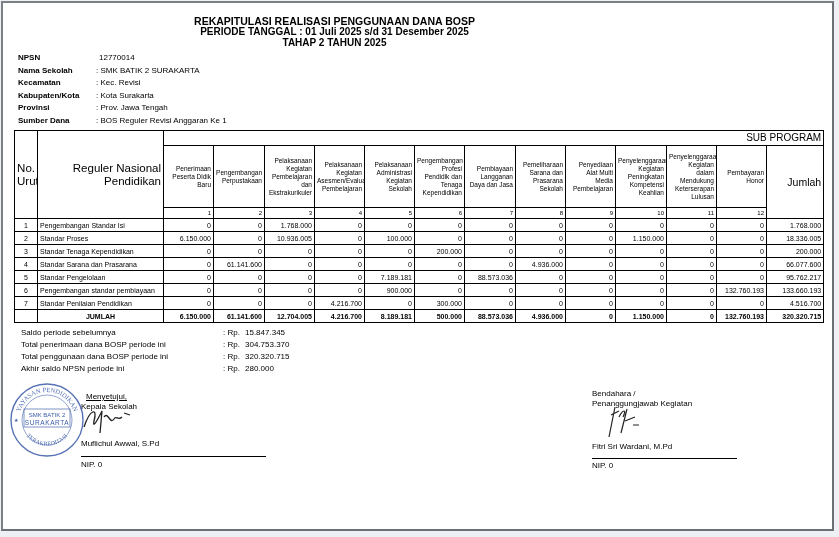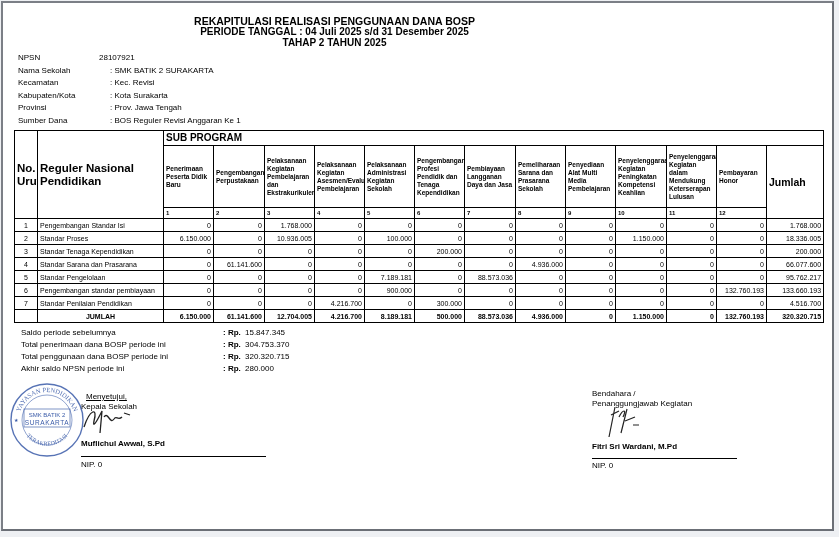--- a/index.html
+++ b/index.html
@@ -3,55 +3,55 @@
 <meta charset="utf-8">
 <style>
   html, body { margin:0; padding:0; }
   body { width:839px; height:537px; background:#eef0f3; position:relative; overflow:hidden; font-family:"Liberation Sans", sans-serif; color:#000; }
   .page { position:absolute; left:1px; top:1px; width:833px; height:530px; background:#fff; border-left:2px solid #7b7f86; border-top:2px solid #7b7f86; border-right:2px solid #6b6f76; border-bottom:2px solid #6b6f76; box-sizing:border-box; }
   .title { position:absolute; left:0; width:669px; text-align:center; font-weight:bold; font-size:10px; line-height:10px; }
   .t1 { top:16px; font-size:10.5px; }
   .t2 { top:27px; }
   .t3 { top:38px; }
   .info { position:absolute; left:18px; font-size:8px; line-height:12px; }
-  .info .lbl { position:absolute; left:0; white-space:nowrap; }
-  .info .val { position:absolute; left:92px; white-space:nowrap; }
+  .info .lbl { position:absolute; left:0; white-space:nowrap;font-weight:bold; }
+  .info .val { position:absolute; left:78px; white-space:nowrap; }
   table.rek { position:absolute; left:14px; top:130px; border-collapse:collapse; table-layout:fixed; width:809px; }
   table.rek td, table.rek th { border:1px solid #000; padding:0 2px; font-size:6.5px; overflow:hidden; }
-  table.rek th { font-weight:bold; text-align:left; vertical-align:middle; line-height:8px; }
+  table.rek th { font-weight:normal; text-align:right; vertical-align:middle; line-height:8px; }
   table.rek .subhdr { font-size:10px; height:14px; }
   table.rek .big { font-size:11.5px; line-height:13px; }
   table.rek .jml { font-size:10.5px; }
   table.rek .numrow th { height:10px; font-size:6px; }
   table.rek td { height:12px; font-size:7px; line-height:11px; }
   table.rek td.n { text-align:right; }
   table.rek td.c { text-align:center; }
   table.rek tr.total td { font-weight:bold; }
   .sum { position:absolute; left:21px; font-size:8px; line-height:12px; }
   .sum .lbl { position:absolute; left:0; white-space:nowrap; }
-  .sum .rp { position:absolute; left:202px; white-space:nowrap; font-weight:bold; }
+  .sum .rp { position:absolute; left:202px; white-space:nowrap; font-weight:normal; }
   .sum .amt { position:absolute; left:224px; white-space:nowrap; font-weight:normal; }
   .sig { position:absolute; font-size:8px; line-height:10px; white-space:nowrap; }
-  .sig.bold { font-weight:bold; }
+  .sig.bold { font-weight:normal; }
   .line { position:absolute; height:0; border-top:1px solid #000; }
   .stamp { position:absolute; left:9px; top:382px; width:76px; height:76px; }
   .sign { position:absolute; }
 </style>
 </head>
 <body>
 
 <div class="page"></div>
 
 <div class="title t1">REKAPITULASI REALISASI PENGGUNAAN DANA BOSP</div>
-<div class="title t2">PERIODE TANGGAL : 04 Juli 2025 s/d 31 Desember 2025</div>
+<div class="title t2">PERIODE TANGGAL : 01 Juli 2025 s/d 31 Desember 2025</div>
 <div class="title t3">TAHAP 2 TAHUN 2025</div>
 
 <div class="info" style="top:52px;">
     <span class="lbl">NPSN</span>
-    <span class="val" style="left:81px;">28107921</span>
+    <span class="val" style="left:81px;">12770014</span>
   </div>
 <div class="info" style="top:65px;">
     <span class="lbl">Nama Sekolah</span>
     <span class="val">: SMK BATIK 2 SURAKARTA</span>
   </div>
 <div class="info" style="top:77px;">
     <span class="lbl">Kecamatan</span>
     <span class="val">: Kec. Revisi</span>
   </div>
 <div class="info" style="top:90px;">

